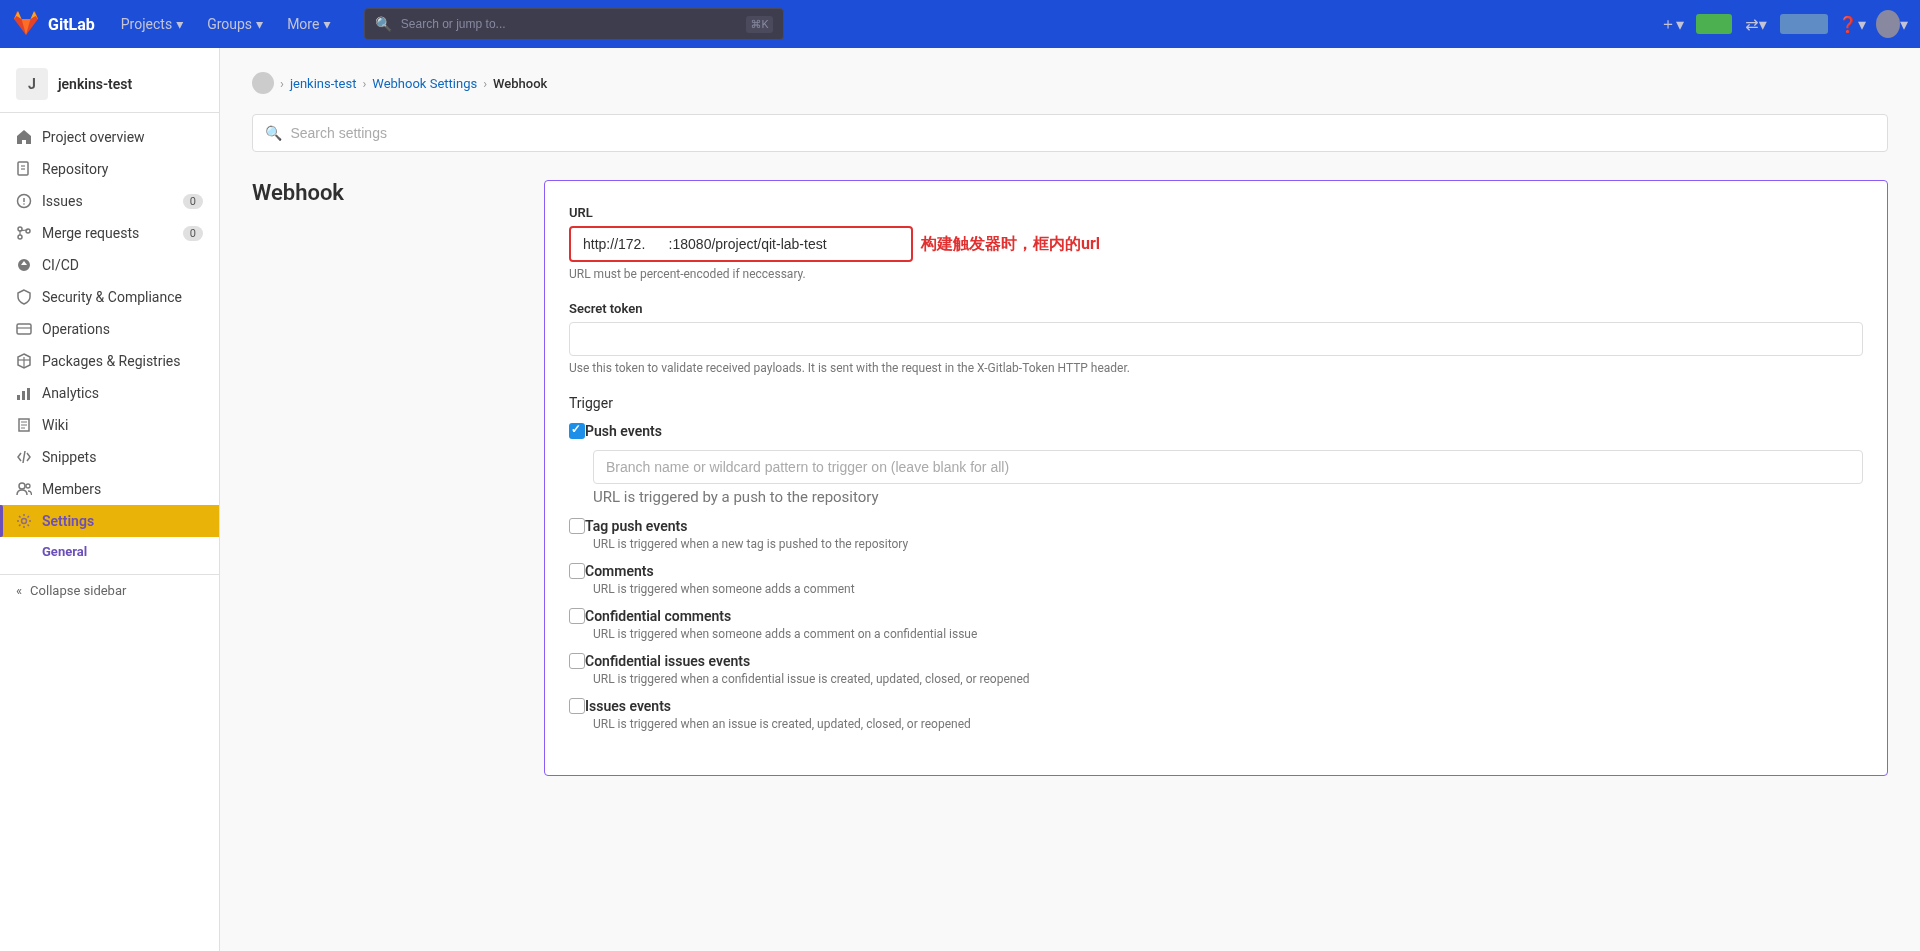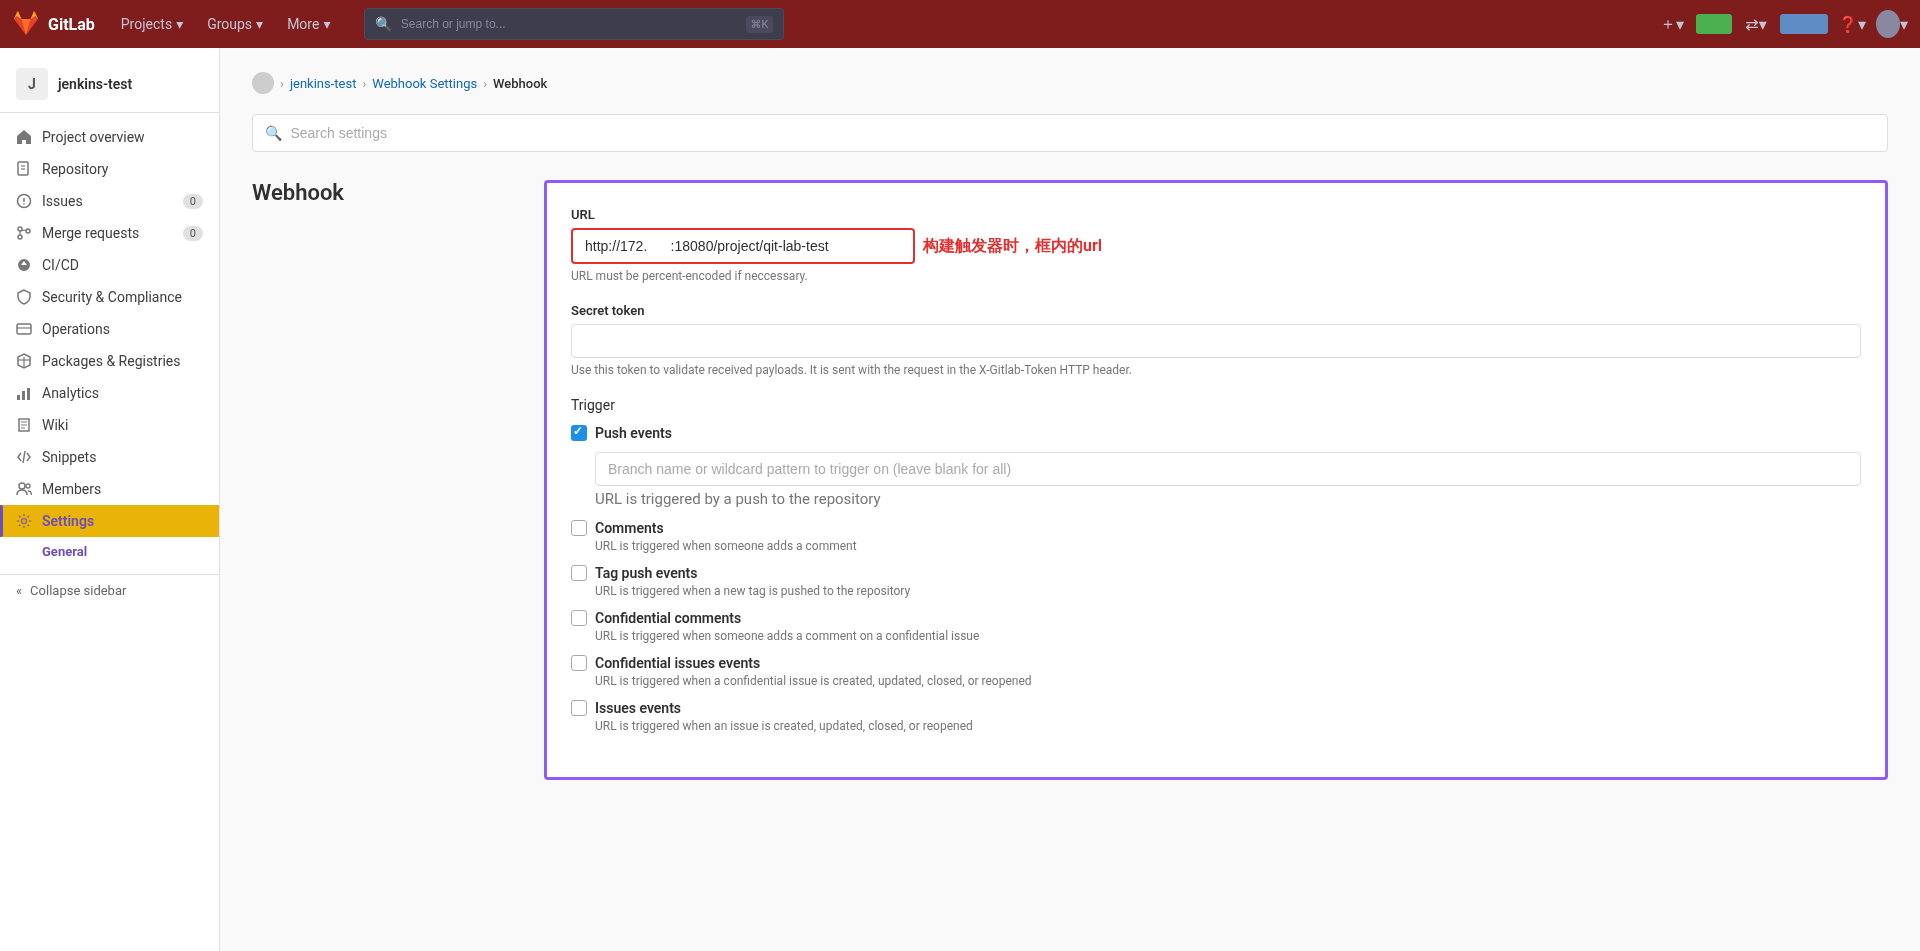--- a/index.html
+++ b/index.html
@@ -1,20 +1,20 @@
 <!DOCTYPE html>
 <html><head>
   <meta charset="utf-8">
   <style>
     * { box-sizing: border-box; margin: 0; padding: 0; }
     body { font-family: -apple-system, BlinkMacSystemFont, 'Segoe UI', Roboto, sans-serif; font-size: 14px; background: #f0f0f0; color: #303030; }
 
     
     .navbar {
-      background: #7f1d1d;
+      background: #1d4ed8;
       height: 48px;
       display: flex;
       align-items: center;
       padding: 0 12px;
       gap: 8px;
       position: fixed;
       top: 0; left: 0; right: 0;
       z-index: 100;
     }
     .navbar-logo {
@@ -270,21 +270,21 @@
       font-size: 14px;
       color: #555;
       line-height: 1.6;
     }
     .webhook-desc a { color: #1068bf; text-decoration: none; }
 
     
     .webhook-form {
       flex: 1;
       background: white;
-      border: 3px solid #8b5cf6;
+      border: 1px solid #8b5cf6;
       border-radius: 4px;
       padding: 24px;
     }
 
     .form-group {
       margin-bottom: 20px;
     }
     .form-label {
       font-size: 13px;
       font-weight: 600;
@@ -340,21 +340,20 @@
       color: #303030;
       margin-bottom: 12px;
     }
 
     .trigger-item {
       margin-bottom: 12px;
     }
     .trigger-checkbox-row {
       display: flex;
       align-items: center;
-      gap: 8px;
       margin-bottom: 3px;
     }
     .trigger-checkbox-row input[type="checkbox"] {
       width: 16px;
       height: 16px;
       cursor: pointer;
       accent-color: #6b4fbb;
     }
     .trigger-checkbox-label {
       font-size: 14px;
@@ -644,31 +643,31 @@
               <input type="checkbox" class="checkbox-blue" checked="" style="">
               <span class="trigger-checkbox-label">Push events</span>
             </div>
             <input type="text" class="push-branch-input" placeholder="Branch name or wildcard pattern to trigger on (leave blank for all)" style="">
             <div class="push-desc">URL is triggered by a push to the repository</div>
           </div>
 
           <div class="trigger-item">
             <div class="trigger-checkbox-row">
               <input type="checkbox" class="checkbox-empty" style="">
+              <span class="trigger-checkbox-label">Tag push events</span>
+            </div>
+            <div class="trigger-desc">URL is triggered when a new tag is pushed to the repository</div>
+          </div>
+
+          <div class="trigger-item">
+            <div class="trigger-checkbox-row">
+              <input type="checkbox" class="checkbox-empty" style="">
               <span class="trigger-checkbox-label">Comments</span>
             </div>
             <div class="trigger-desc">URL is triggered when someone adds a comment</div>
-          </div>
-
-          <div class="trigger-item">
-            <div class="trigger-checkbox-row">
-              <input type="checkbox" class="checkbox-empty" style="">
-              <span class="trigger-checkbox-label">Tag push events</span>
-            </div>
-            <div class="trigger-desc">URL is triggered when a new tag is pushed to the repository</div>
           </div>
 
           <div class="trigger-item">
             <div class="trigger-checkbox-row">
               <input type="checkbox" class="checkbox-empty" style="">
               <span class="trigger-checkbox-label">Confidential comments</span>
             </div>
             <div class="trigger-desc">URL is triggered when someone adds a comment on a confidential issue</div>
           </div>
 

